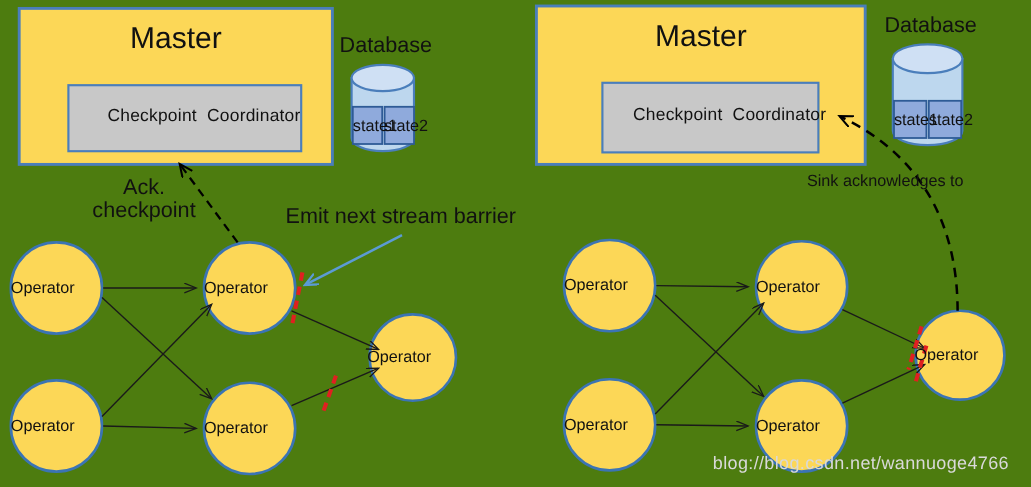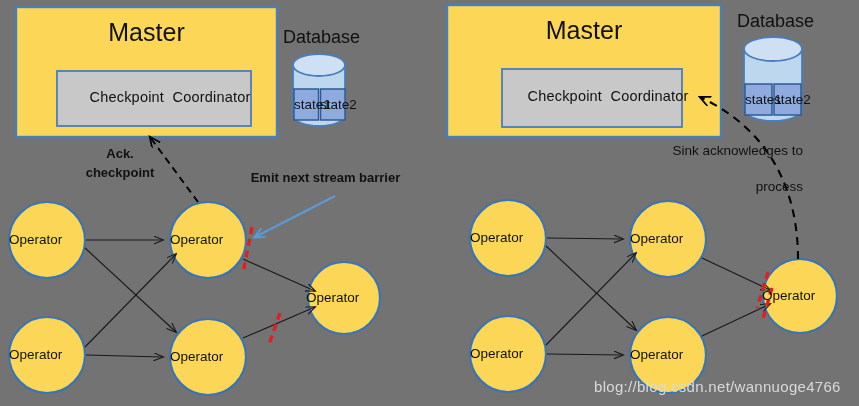--- a/index.html
+++ b/index.html
@@ -7,21 +7,21 @@
     padding: 0;
     background: #ffffff;
   }
   body {
     font-family: "Liberation Sans", sans-serif;
   }
   #canvas {
     position: relative;
     width: 859px;
     height: 406px;
-    background: #737373;
+    background: #4d7c0f;
     overflow: hidden;
   }
   #vector-layer {
     position: absolute;
     left: 0;
     top: 0;
     width: 859px;
     height: 406px;
   }
   .txt {
@@ -46,23 +46,22 @@
   }
   .state-label {
     font-size: 13.5px;
     text-align: center;
   }
   .op-label {
     font-size: 13.5px;
     text-align: left;
   }
   .annot {
-    font-size: 13px;
-    text-align: center;
-    font-weight: bold;
+    font-size: 18px;
+    text-align: center;
   }
   .annot-left {
     font-size: 13.5px;
     text-align: right;
   }
   .watermark {
     font-size: 15px;
     color: #d9d9d9;
     text-align: left;
     letter-spacing: 0.3px;
@@ -190,21 +189,20 @@
   <div class="txt op-label" style="left:306px; top:290px; width:76px;">Operator</div>
 
   <div class="txt master-title" style="left:447px; top:16px; width:274px;">Master</div>
   <div class="txt coord-label" style="left:502px; top:88px; width:180px;">Checkpoint  Coordinator</div>
 
   <div class="txt db-title" style="left:737px; top:11px; width:72px;">Database</div>
   <div class="txt state-label" style="left:745px; top:92px; width:27px;">state1</div>
   <div class="txt state-label" style="left:774px; top:92px; width:27px;">state2</div>
 
   <div class="txt annot-left" style="left:613px; top:143px; width:190px;">Sink acknowledges to</div>
-  <div class="txt annot-left" style="left:613px; top:179px; width:190px;">process</div>
 
   <div class="txt op-label" style="left:470px; top:230px; width:76px;">Operator</div>
   <div class="txt op-label" style="left:470px; top:346px; width:76px;">Operator</div>
   <div class="txt op-label" style="left:630px; top:231px; width:76px;">Operator</div>
   <div class="txt op-label" style="left:630px; top:347px; width:76px;">Operator</div>
   <div class="txt op-label" style="left:762px; top:288px; width:76px;">Operator</div>
 
   <div class="txt watermark" style="left:594px; top:378px; width:265px;">blog://blog.csdn.net/wannuoge4766</div>
 
 </div>

